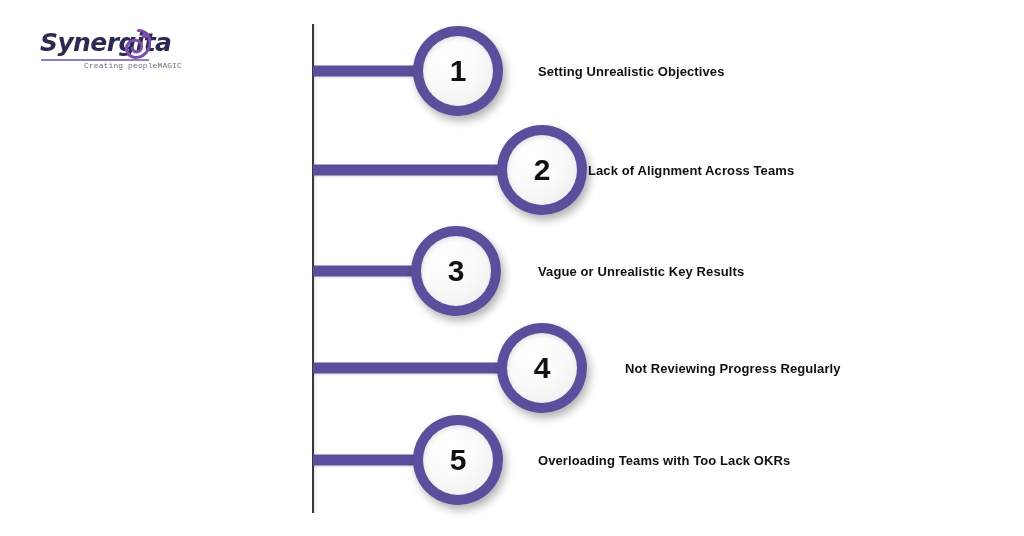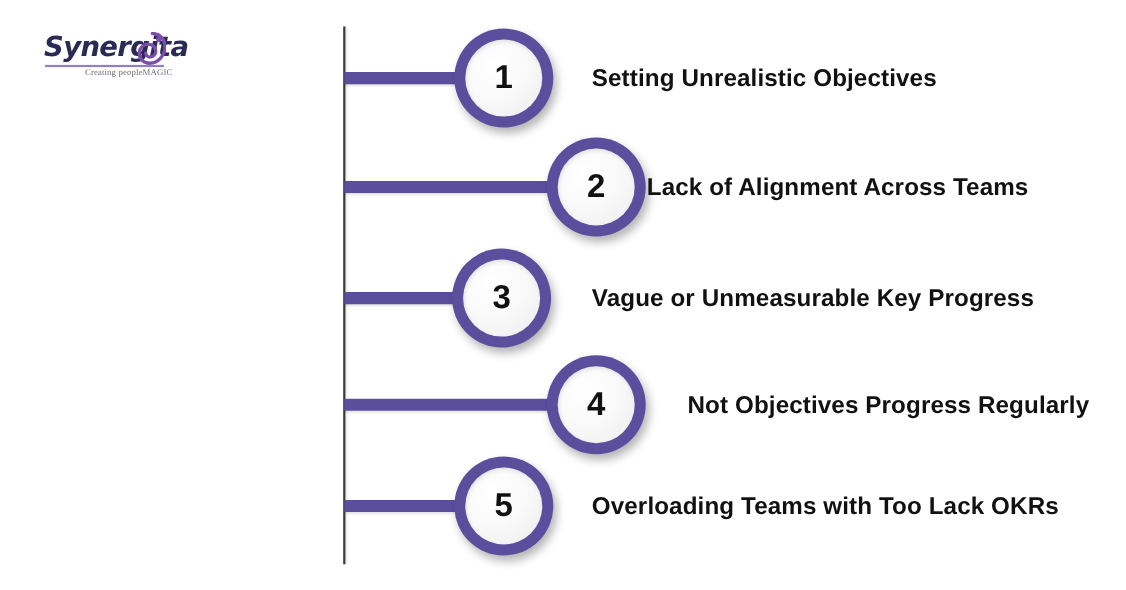--- a/index.html
+++ b/index.html
@@ -52,25 +52,25 @@
   .logo-rule {
     position: absolute;
     left: 1px;
     top: 31px;
     width: 108px;
     height: 2px;
     background: #8f7fc4;
   }
   .logo-tagline {
     position: absolute;
-    left: 12px;
+    left: 28px;
     top: 33px;
     width: 130px;
     text-align: center;
-    font-family: Liberation Serif, serif;
+    font-family: Liberation Mono, monospace;
     font-size: 8px;
     font-weight: normal;
     letter-spacing: 0.1px;
     color: #6f6f80;
     white-space: nowrap;
   }
 
   
   .spine {
     position: absolute;
@@ -143,21 +143,21 @@
     font-size: 30px;
     color: #111111;
     line-height: 1;
   }
 
   .row-label {
     position: absolute;
     transform: translateY(-50%);
     font-family: "Liberation Sans", sans-serif;
     font-weight: bold;
-    font-size: 22px;
+    font-size: 13px;
     color: #111111;
     white-space: nowrap;
     letter-spacing: 0.1px;
   }
 </style>
 </head>
 <body>
 
 <div id="canvas">
 
@@ -195,31 +195,31 @@
     <div class="row-label" style="left:588px; top:0;">Lack of Alignment Across Teams</div>
   </div>
 
   <div class="row" style="top:271px;">
     <div class="connector" style="left:313px; width:103px;"></div>
     <div class="node" style="left:456px; top:0;">
       <div class="node-inner">
         <span class="node-number">3</span>
       </div>
     </div>
-    <div class="row-label" style="left:538px; top:0;">Vague or Unmeasurable Key Progress</div>
+    <div class="row-label" style="left:538px; top:0;">Vague or Unrealistic Key Results</div>
   </div>
 
   <div class="row" style="top:368px;">
     <div class="connector" style="left:313px; width:189px;"></div>
     <div class="node" style="left:542px; top:0;">
       <div class="node-inner">
         <span class="node-number">4</span>
       </div>
     </div>
-    <div class="row-label" style="left:625px; top:0;">Not Objectives Progress Regularly</div>
+    <div class="row-label" style="left:625px; top:0;">Not Reviewing Progress Regularly</div>
   </div>
 
   <div class="row" style="top:460px;">
     <div class="connector" style="left:313px; width:105px;"></div>
     <div class="node" style="left:458px; top:0;">
       <div class="node-inner">
         <span class="node-number">5</span>
       </div>
     </div>
     <div class="row-label" style="left:538px; top:0;">Overloading Teams with Too Lack OKRs</div>

